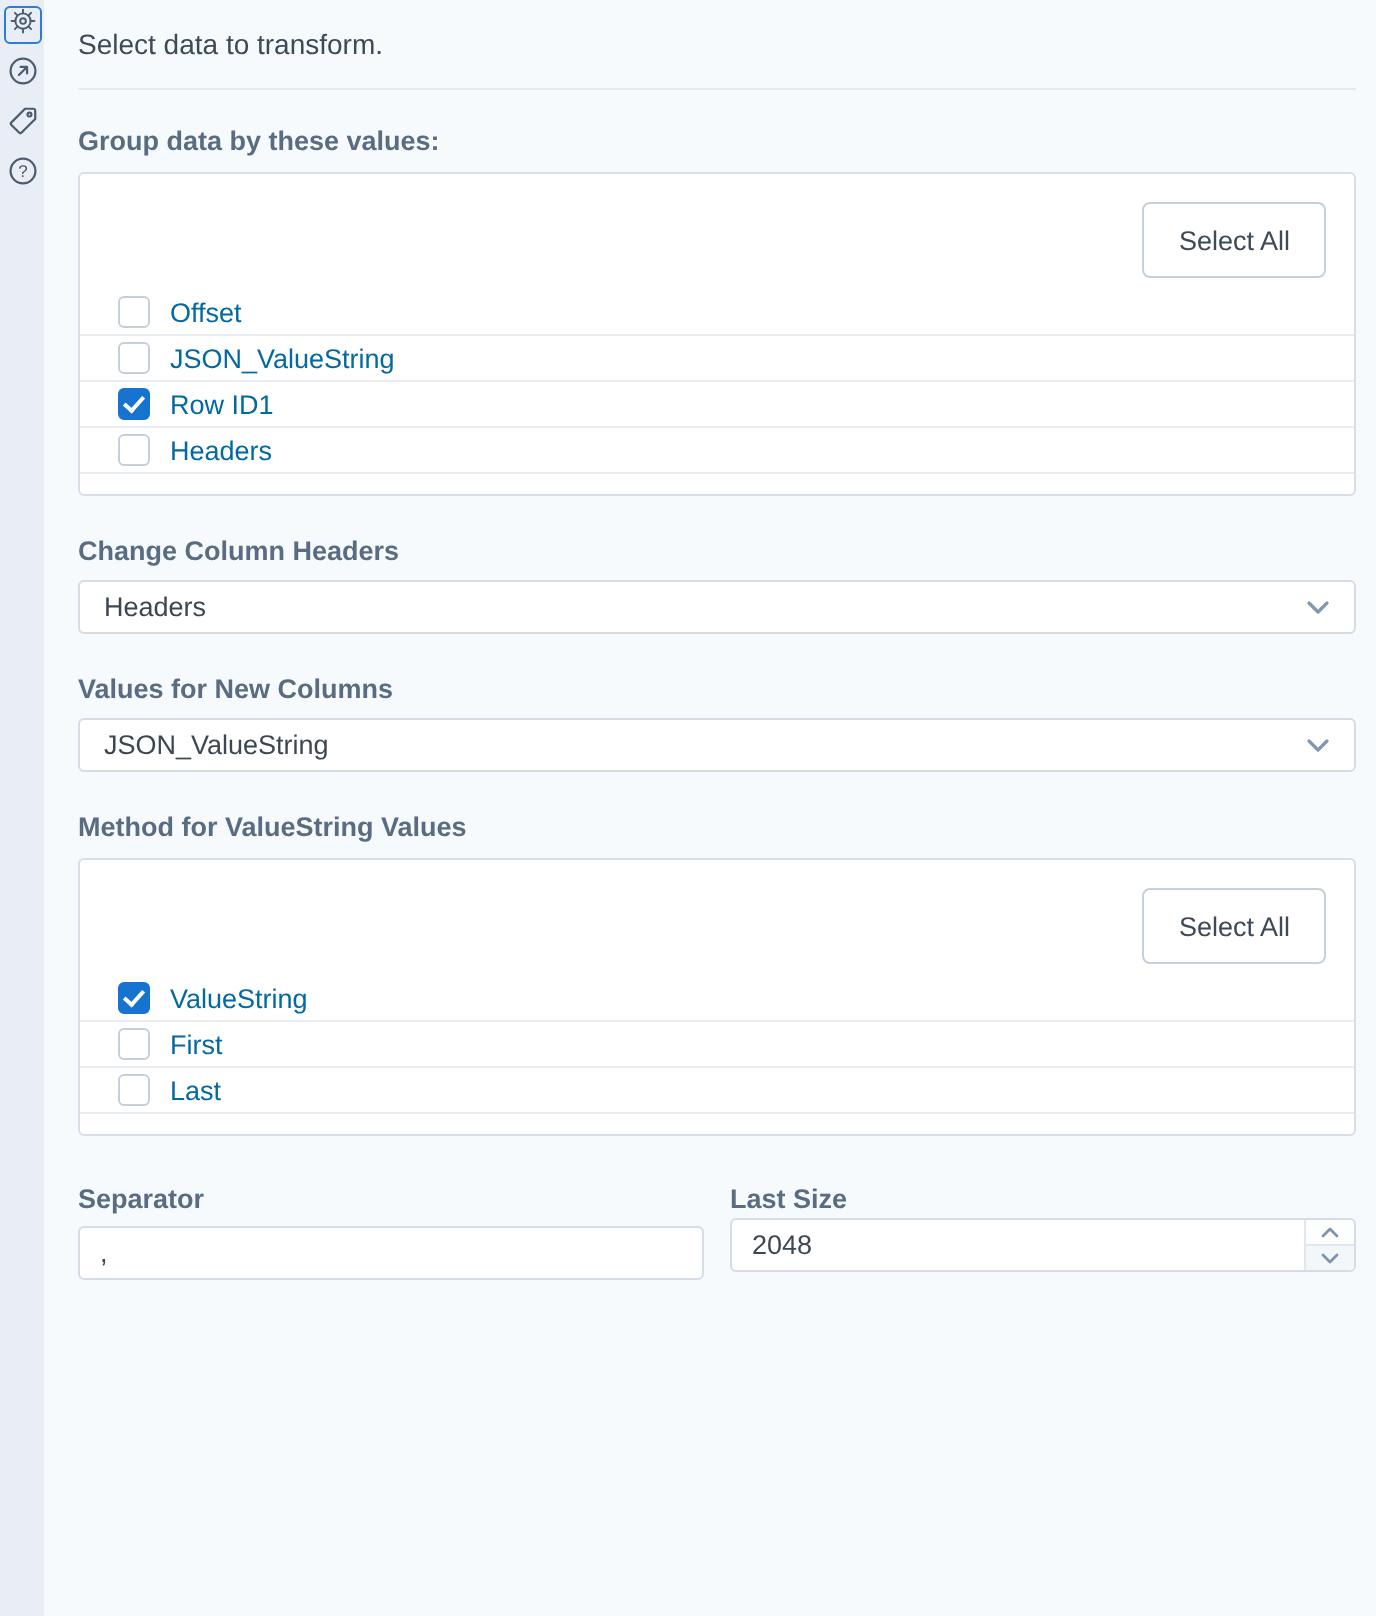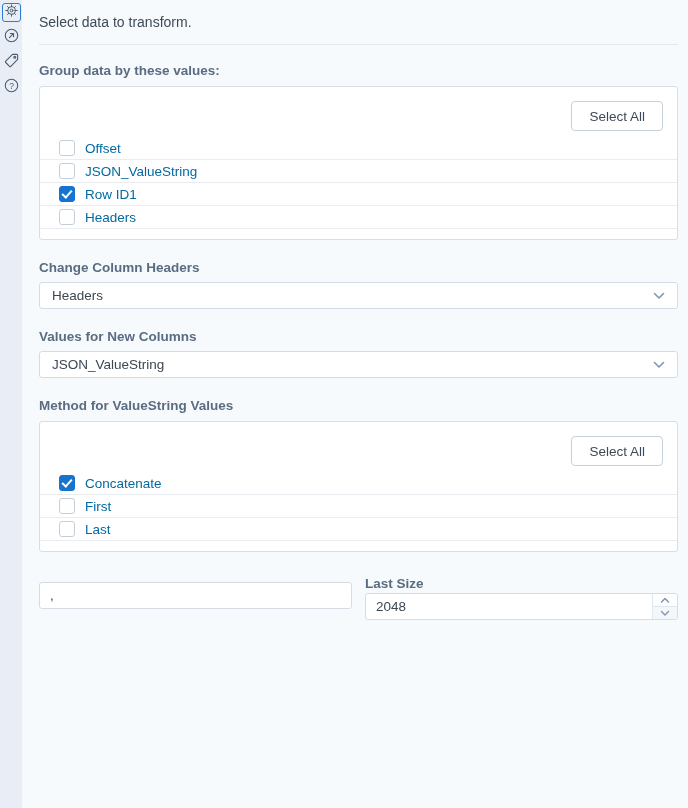--- a/index.html
+++ b/index.html
@@ -58,21 +58,21 @@
     margin-top: 8px;
     background: #ffffff;
     border: 1px solid #d7dee8;
     border-radius: 3px;
   }
   .panel-toolbar {
     padding: 14px 14px 6px;
     text-align: right;
   }
   .btn {
-    height: 30px;
+    height: 38px;
     padding: 0 17px;
     background: #ffffff;
     border: 1px solid #c6d0db;
     border-radius: 4px;
     font-family: "Liberation Sans", sans-serif;
     font-size: 13.5px;
     color: #3e4a57;
     cursor: pointer;
   }
   .rows { padding-bottom: 10px; }
@@ -250,35 +250,36 @@
   </div>
 
   <div class="section-label lbl-after-panel">Method for ValueString Values</div>
   <div class="panel">
     <div class="panel-toolbar">
       <button class="btn">Select All</button>
     </div>
     <div class="rows">
       <div class="row">
         <span class="cb" data-checked="true"></span>
-        <span class="row-label">Concatenate</span>
+        <span class="row-label">ValueString</span>
       </div>
       <div class="row">
         <span class="cb" data-checked="false"></span>
         <span class="row-label">First</span>
       </div>
       <div class="row">
         <span class="cb" data-checked="false"></span>
         <span class="row-label">Last</span>
       </div>
     </div>
   </div>
 
   <div class="fields-row">
     <div class="field-col">
+      <div class="section-label">Separator</div>
       <input class="text-input" type="text" value="," style="">
     </div>
     <div class="field-col">
       <div class="section-label">Last Size</div>
       <div class="number-wrap">
         <input class="text-input" type="text" value="2048" style="">
         <div class="spinner">
           <button class="spin-btn">
             <svg width="10" height="7" viewBox="0 0 10 7">
               <path d="M1.5 5 L5 1.5 L8.5 5"></path>

